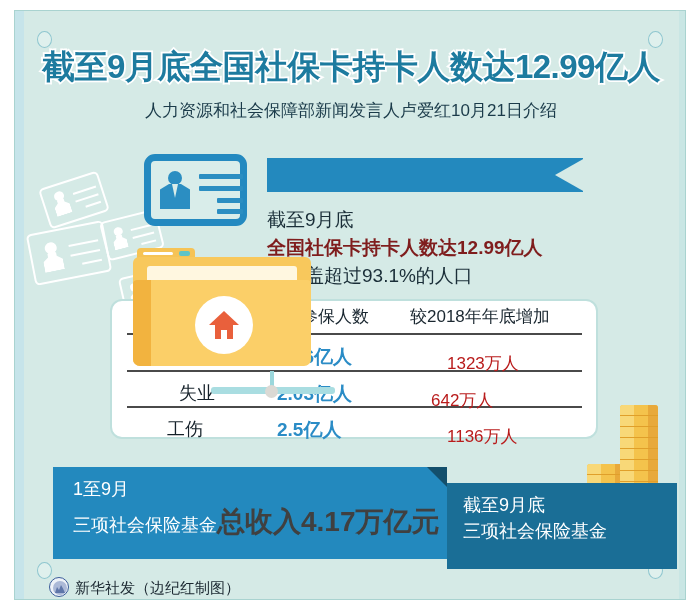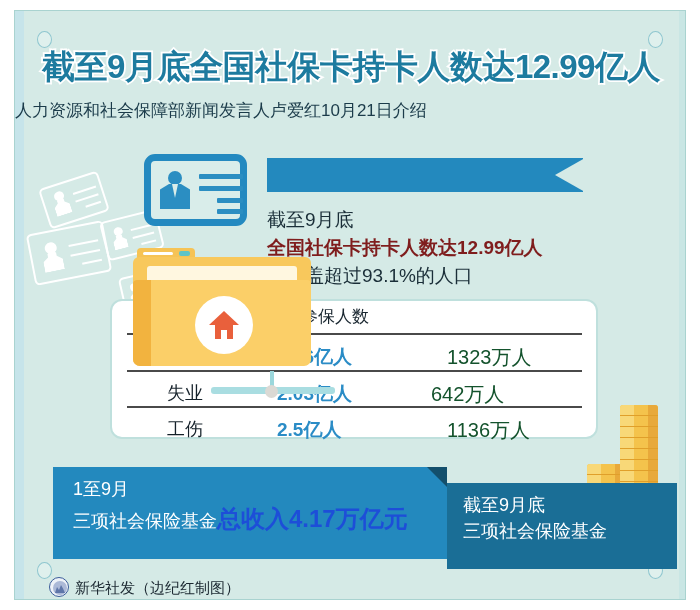--- a/index.html
+++ b/index.html
@@ -39,21 +39,21 @@
 
   
   .title{
     position:absolute; left:0; top:34px; width:672px; text-align:center;
     font-size:33px; font-weight:bold; letter-spacing:-0.5px;
     color:#1d7b9f;
     -webkit-text-stroke:3.5px #ffffff;
     paint-order:stroke fill;
   }
   .subtitle{
-    position:absolute; left:0; top:88px; width:672px; text-align:left;
+    position:absolute; left:0; top:88px; width:672px; text-align:center;
     font-size:17px; color:#1b3b4a; letter-spacing:0px;
   }
 
   
   .bgcard{
     position:absolute; border:2.5px solid #ffffff; border-radius:5px;
   }
   .bgcard .dot{
     position:absolute; border-radius:50% 50% 45% 45%;
     background:#ffffff;
@@ -175,21 +175,21 @@
   .th-1{ left:252px; }
   .th-2{ left:395px; }
   .hrule{
     position:absolute; left:112px; width:455px; height:1.6px; background:#4a4a4a;
   }
   .hr-1{ top:322px; }
   .hr-2{ top:359px; }
   .hr-3{ top:395px; }
   .trow-label{ position:absolute; font-size:18px; color:#15212a; }
   .trow-val{ position:absolute; font-size:19px; font-weight:bold; color:#2a8cc6; }
-  .trow-inc{ position:absolute; font-size:20px; color:#14532d; }
+  .trow-inc{ position:absolute; font-size:17px; color:#b91c1c;margin-top:8px; }
   .r1{ top:333px; } .r2{ top:370px; } .r3{ top:406px; }
   .lx{ left:136px; } .vx{ left:262px; } .ix{ left:432px; }
   .coin-col{ position:absolute; border-radius:3px; overflow:hidden; }
   .coin{
     position:absolute; left:0; width:100%; height:11px;
     background:#f4c34c; border-bottom:1.4px solid #e09f2a;
   }
   .coin .hi{ position:absolute; left:0; top:0; width:38%; height:100%; background:#f8d878;}
   .coin .sh{ position:absolute; right:0; top:0; width:26%; height:100%; background:#e8a93a;}
 
@@ -200,21 +200,21 @@
   }
   .box-left-fold{
     position:absolute; left:412px; top:456px; width:20px; height:20px;
     background:#134f6c;
     clip-path:polygon(0 0,100% 0,100% 100%);
   }
   .bl-line{ position:absolute; left:58px; font-size:18px; color:#ffffff;}
   .bl-1{ top:466px; }
   .bl-2{ top:492px; }
   .bl-3{ position:absolute; left:232px; top:518px; font-size:20px; font-weight:bold; color:#e9f14c;}
-  .bl-2-hl{ color:#1d4ed8; font-weight:bold; font-size:24px; }
+  .bl-2-hl{ color:#404040; font-weight:bold; font-size:28px; }
 
   .box-right{
     position:absolute; left:432px; top:472px; width:230px; height:86px;
     background:#1a6e96;
   }
   .br-line{ position:absolute; left:448px; font-size:18px; color:#ffffff;}
   .br-1{ top:482px; }
   .br-2{ top:508px; }
   .br-3{ position:absolute; left:448px; top:532px; font-size:20px; font-weight:bold; color:#e9f14c;}
 
@@ -371,29 +371,30 @@
           <div class="hi"></div>
           <div class="sh"></div>
         </div>
       <div class="coin" style="top:110px;">
           <div class="hi"></div>
           <div class="sh"></div>
         </div>
     </div>
 
     <div class="thead th-1">保险参保人数</div>
+    <div class="thead th-2">较2018年年底增加</div>
     <div class="hrule hr-1"></div>
     <div class="hrule hr-2"></div>
     <div class="hrule hr-3"></div>
 
     <div class="trow-label r1 lx">基本养老</div>
     <div class="trow-val   r1 vx">9.56亿人</div>
     <div class="trow-inc   r1 ix">1323万人</div>
 
-    <div class="trow-label r2 lx" style="left:152px;">失业</div>
+    <div class="trow-label r2 lx" style="left:164px;">失业</div>
     <div class="trow-val   r2 vx">2.03亿人</div>
     <div class="trow-inc   r2 ix" style="left:416px;">642万人</div>
 
     <div class="trow-label r3 lx" style="left:152px;">工伤</div>
     <div class="trow-val   r3 vx">2.5亿人</div>
     <div class="trow-inc   r3 ix">1136万人</div>
 
     <div class="stand-pole"></div>
     <div class="stand-bar"></div>
     <div class="stand-knob"></div>

